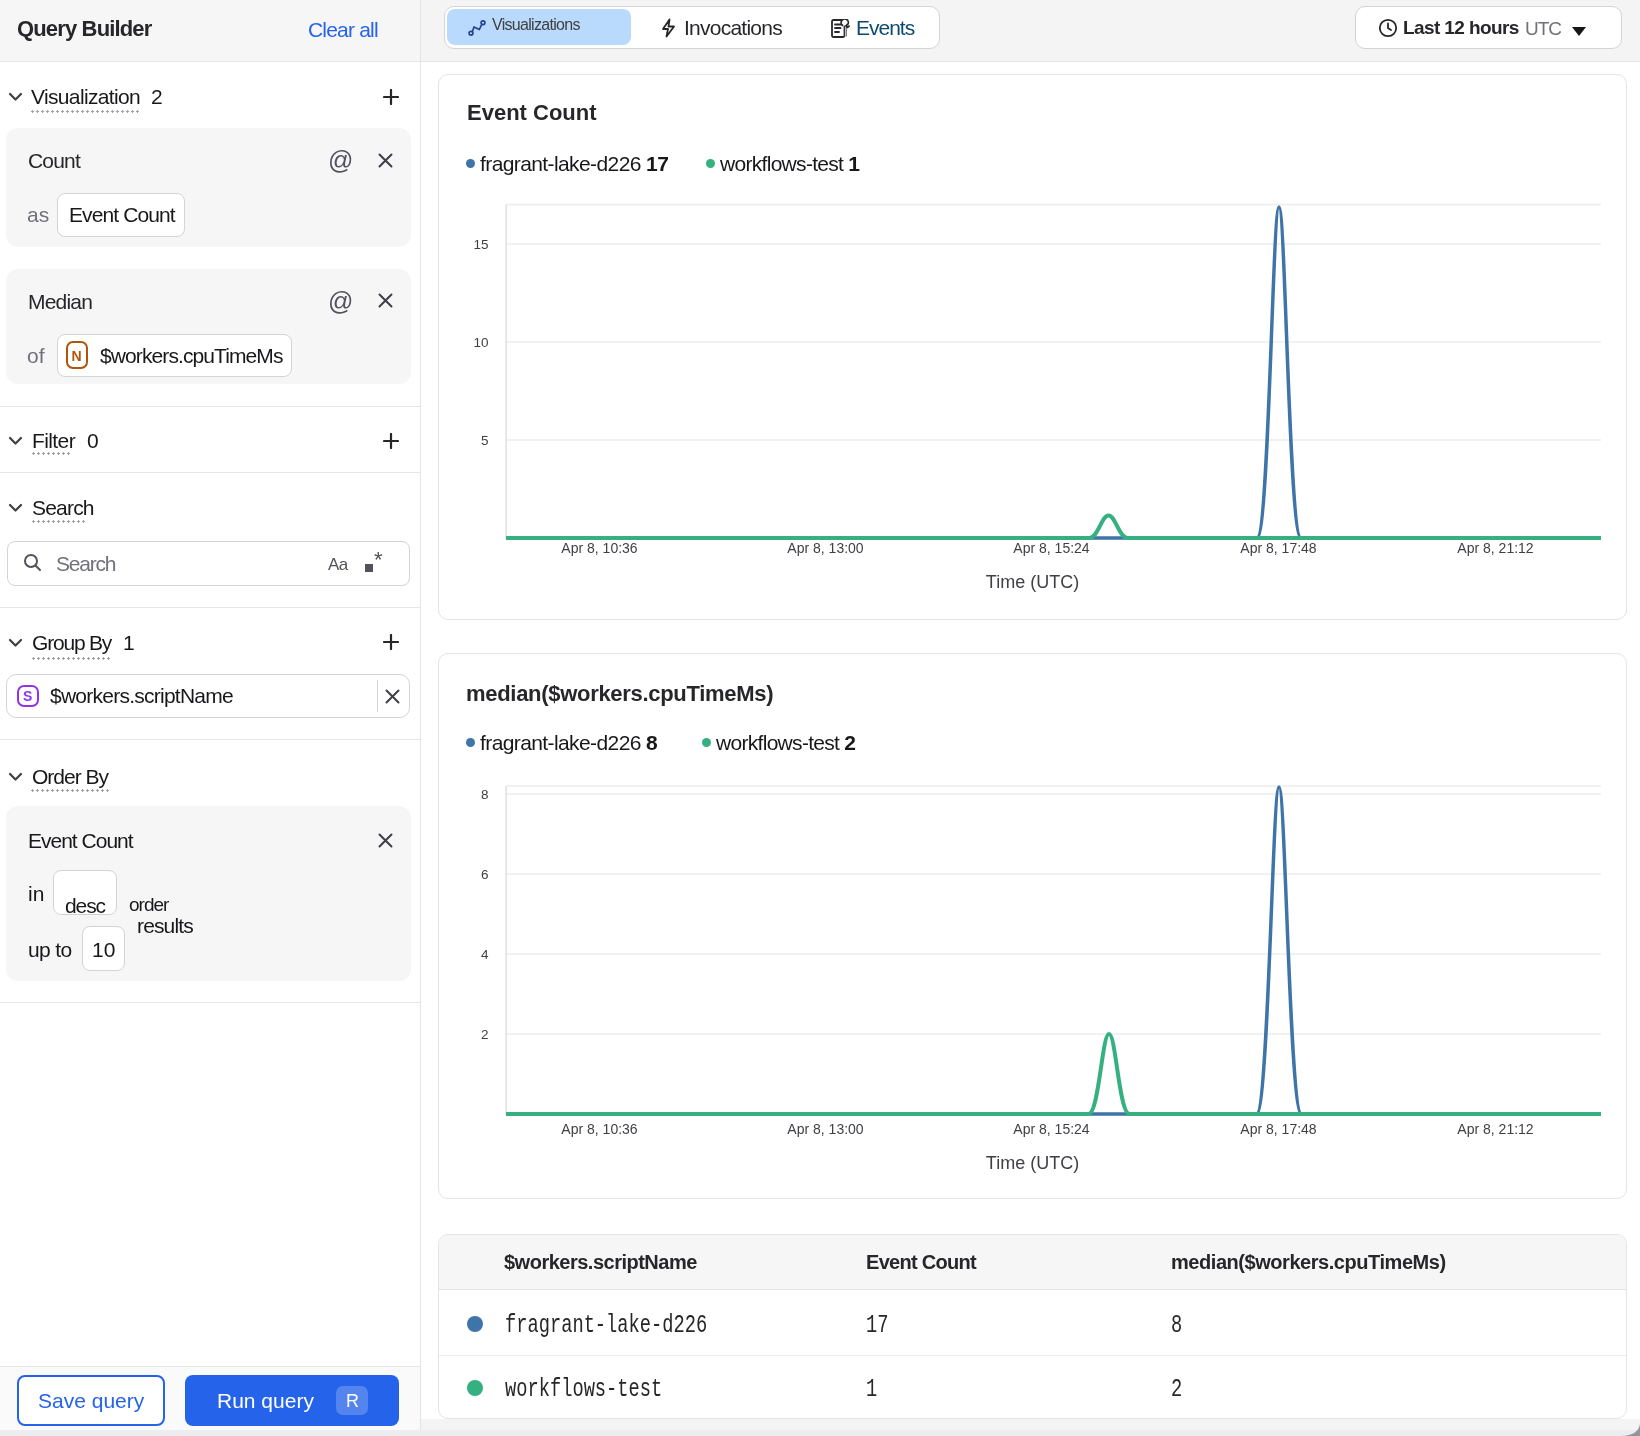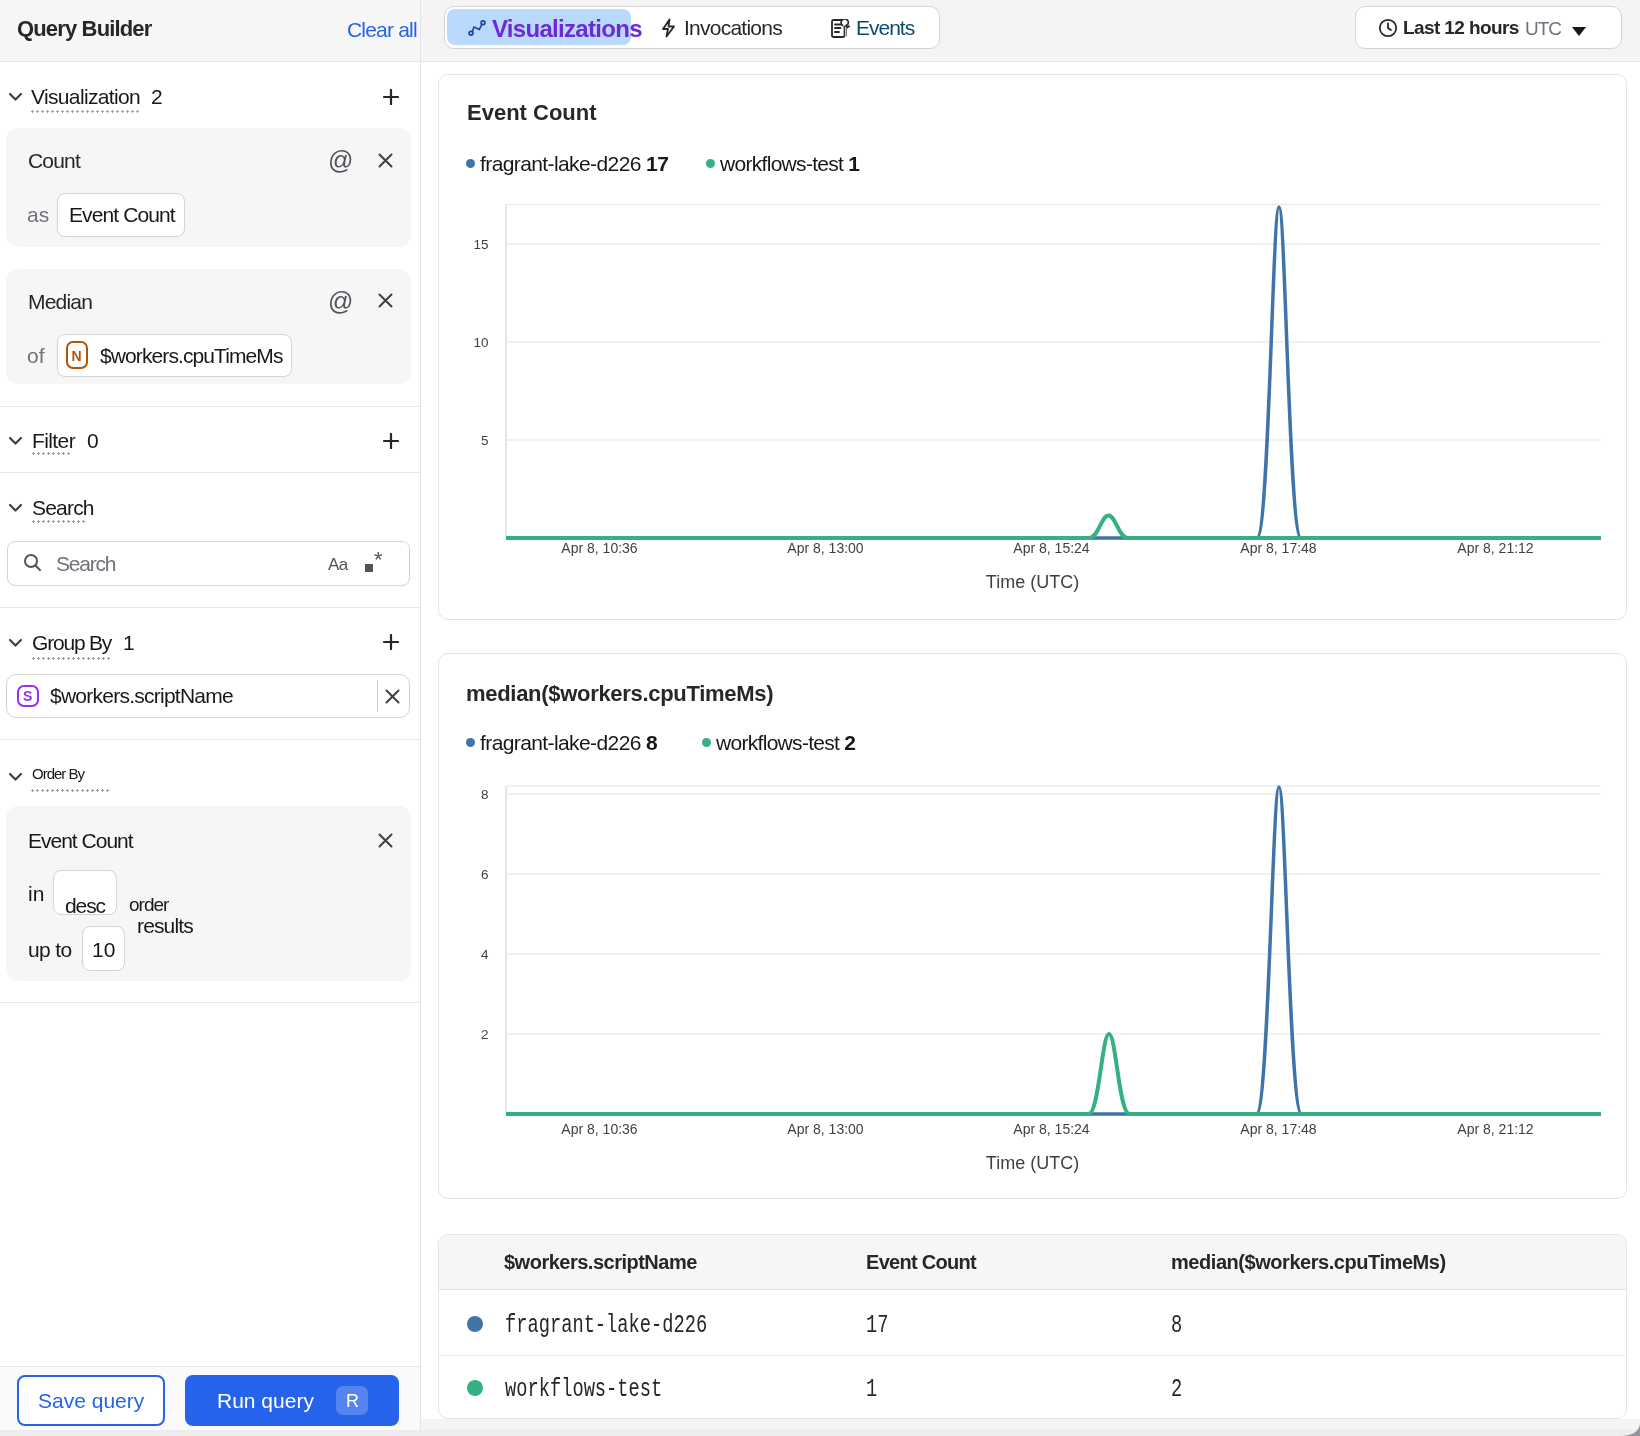--- a/index.html
+++ b/index.html
@@ -44,21 +44,21 @@
   .btn-run { position:absolute; left:185px; top:1375px; width:214px; height:51px;
     background:#2563eb; border-radius:8px; }
 </style>
 </head>
 <body>
 <div class="page">
 
   <div class="sidebar"></div>
   <div class="sb-head"></div>
   <div class="t" style="left:17px; top:18px; font-size:22px; font-weight:700; letter-spacing:-0.85px; color:#27272a;">Query Builder</div>
-  <div class="t" style="left:308px; top:19px; font-size:21px; letter-spacing:-0.8px; color:#2563eb;margin-left:39px;">Clear all</div>
+  <div class="t" style="left:308px; top:19px; font-size:21px; letter-spacing:-0.8px; color:#2563eb;">Clear all</div>
 
   <div class="chev" style="left:7px; top:88px;">
       <svg width="17" height="17" viewBox="0 0 17 17" fill="none">
         <path d="M3 6 L8.5 11.5 L14 6" stroke="#3f3f46" stroke-width="2.2" stroke-linecap="round" stroke-linejoin="round"></path>
       </svg>
     </div>
   <div class="t" style="left:31px; top:86px; font-size:21px; letter-spacing:-0.65px;">Visualization</div>
   <div class="t" style="left:151px; top:86px; font-size:21px;">2</div>
   <div class="dotted" style="left:31px; top:110px; width:109px;"></div>
   <div class="plus" style="left:383px; top:89px;"><svg width="16" height="16" viewBox="0 0 16 16" fill="none">
@@ -142,21 +142,21 @@
         <path d="M1.5 1.5 L13.5 13.5 M13.5 1.5 L1.5 13.5" stroke="#3f3f46" stroke-width="2" stroke-linecap="round"></path>
       </svg></div>
 
   <div class="sep" style="top:739px;"></div>
 
   <div class="chev" style="left:7px; top:768px;">
       <svg width="17" height="17" viewBox="0 0 17 17" fill="none">
         <path d="M3 6 L8.5 11.5 L14 6" stroke="#3f3f46" stroke-width="2.2" stroke-linecap="round" stroke-linejoin="round"></path>
       </svg>
     </div>
-  <div class="t" style="left:32px; top:766px; font-size:15px; letter-spacing:-1.0px;">Order By</div>
+  <div class="t" style="left:32px; top:766px; font-size:21px; letter-spacing:-1.0px;">Order By</div>
   <div class="dotted" style="left:31px; top:789px; width:78px;"></div>
   <div class="card" style="top:806px; height:175px;"></div>
   <div class="t" style="left:28px; top:830px; font-size:21px; letter-spacing:-1.0px;">Event Count</div>
   <div class="xicon" style="left:378px; top:833px;"><svg width="15" height="15" viewBox="0 0 15 15" fill="none">
         <path d="M1.5 1.5 L13.5 13.5 M13.5 1.5 L1.5 13.5" stroke="#3f3f46" stroke-width="2" stroke-linecap="round"></path>
       </svg></div>
   <div class="t" style="left:28px; top:883px; font-size:21px;">in</div>
   <div class="chip" style="left:52.5px; top:870px; width:64px; height:45px;"></div>
   <div class="t" style="left:65px; top:883px; font-size:21px; letter-spacing:-1.1px;margin-top:12px;">desc</div>
   <div class="t" style="left:129px; top:883px; font-size:19px; letter-spacing:-1.0px;margin-top:12px;">order</div>
@@ -176,21 +176,21 @@
   <div class="t" style="left:346px; top:1392px; font-size:18px; color:#fff;">R</div>
 
   <div class="topstrip"></div>
   <div class="tabbar"></div>
   <div class="tabactive" style="left:447px; top:9px;"></div>
   <div class="abs" style="left:468px; top:20px;"><svg width="18" height="16" viewBox="0 0 18 16" fill="none">
         <circle cx="3" cy="13.2" r="1.9" stroke="#24448f" stroke-width="1.7"></circle>
         <circle cx="15" cy="2.8" r="1.9" stroke="#24448f" stroke-width="1.7"></circle>
         <path d="M4.3 11.8 L6 7 L11.3 9.5 L13.8 4.4" stroke="#24448f" stroke-width="1.7" stroke-linejoin="round"></path>
       </svg></div>
-  <div class="t" style="left:492px; top:17px; font-size:24px; font-weight:700; letter-spacing:-0.7px; color:#6d28d9;">Visualizations</div>
+  <div class="t" style="left:492px; top:17px; font-size:16px; font-weight:400; letter-spacing:-0.7px; color:#404040;">Visualizations</div>
   <div class="abs" style="left:660px; top:18px;"><svg width="17" height="20" viewBox="0 0 17 20" fill="none">
         <path d="M9.5 1.5 L3 11 H8 L6.5 18.5 L14 8.5 H8.5 Z" stroke="#27272a" stroke-width="1.8" stroke-linejoin="round"></path>
       </svg></div>
   <div class="t" style="left:684px; top:17px; font-size:21px; letter-spacing:-0.75px; color:#27272a;">Invocations</div>
   <div class="abs" style="left:831px; top:19px;"><svg width="20" height="19" viewBox="0 0 20 19" fill="none">
         <rect x="1" y="1" width="12.5" height="17" rx="1.5" stroke="#27272a" stroke-width="1.8"></rect>
         <path d="M4 5.5 H10.5 M4 9 H9.5 M4 13 H8" stroke="#27272a" stroke-width="1.8" stroke-linecap="round"></path>
         <path d="M12.2 6.8 A 3.6 3.6 0 1 1 17 5 L 15 6.8 L 16.5 8.3 L 18.6 6.8" stroke="#27272a" stroke-width="1.7" fill="#fff"></path>
         <path d="M14.4 8 L14.4 17.2" stroke="#27272a" stroke-width="2.4"></path>
         <path d="M14.4 8 L14.4 17.2" stroke="#fff" stroke-width="0.8"></path>

